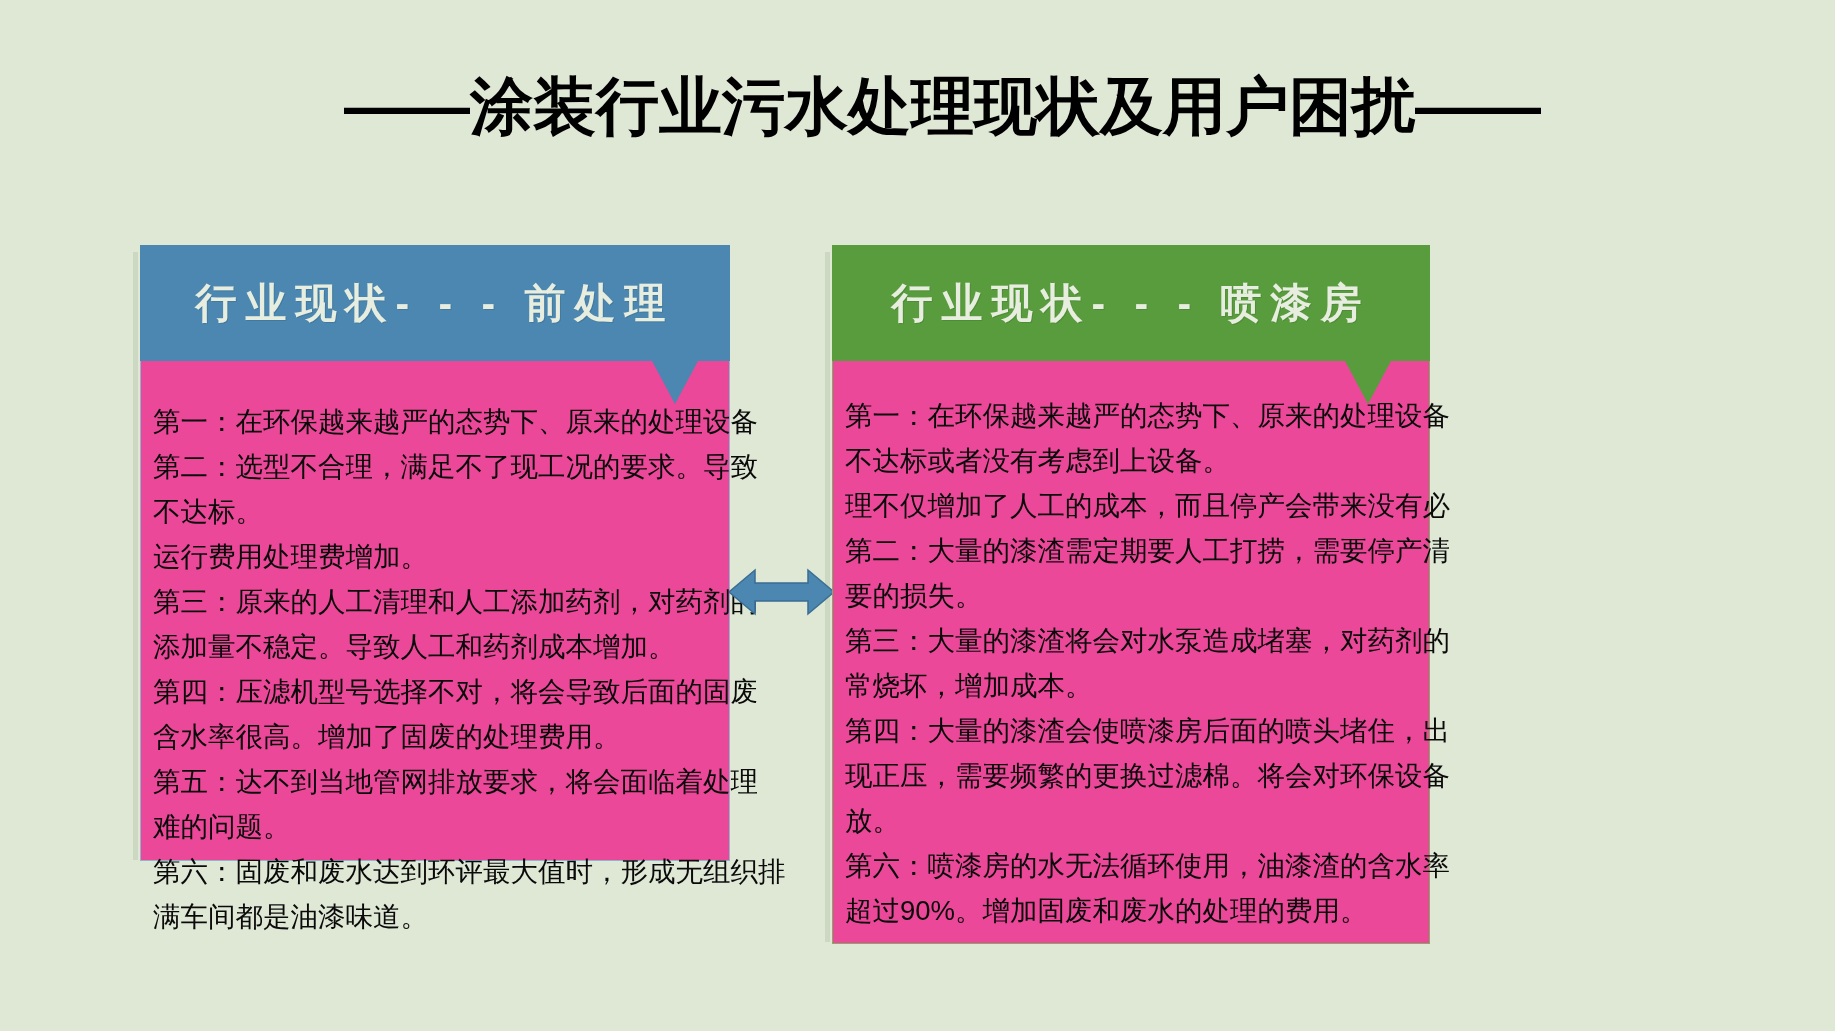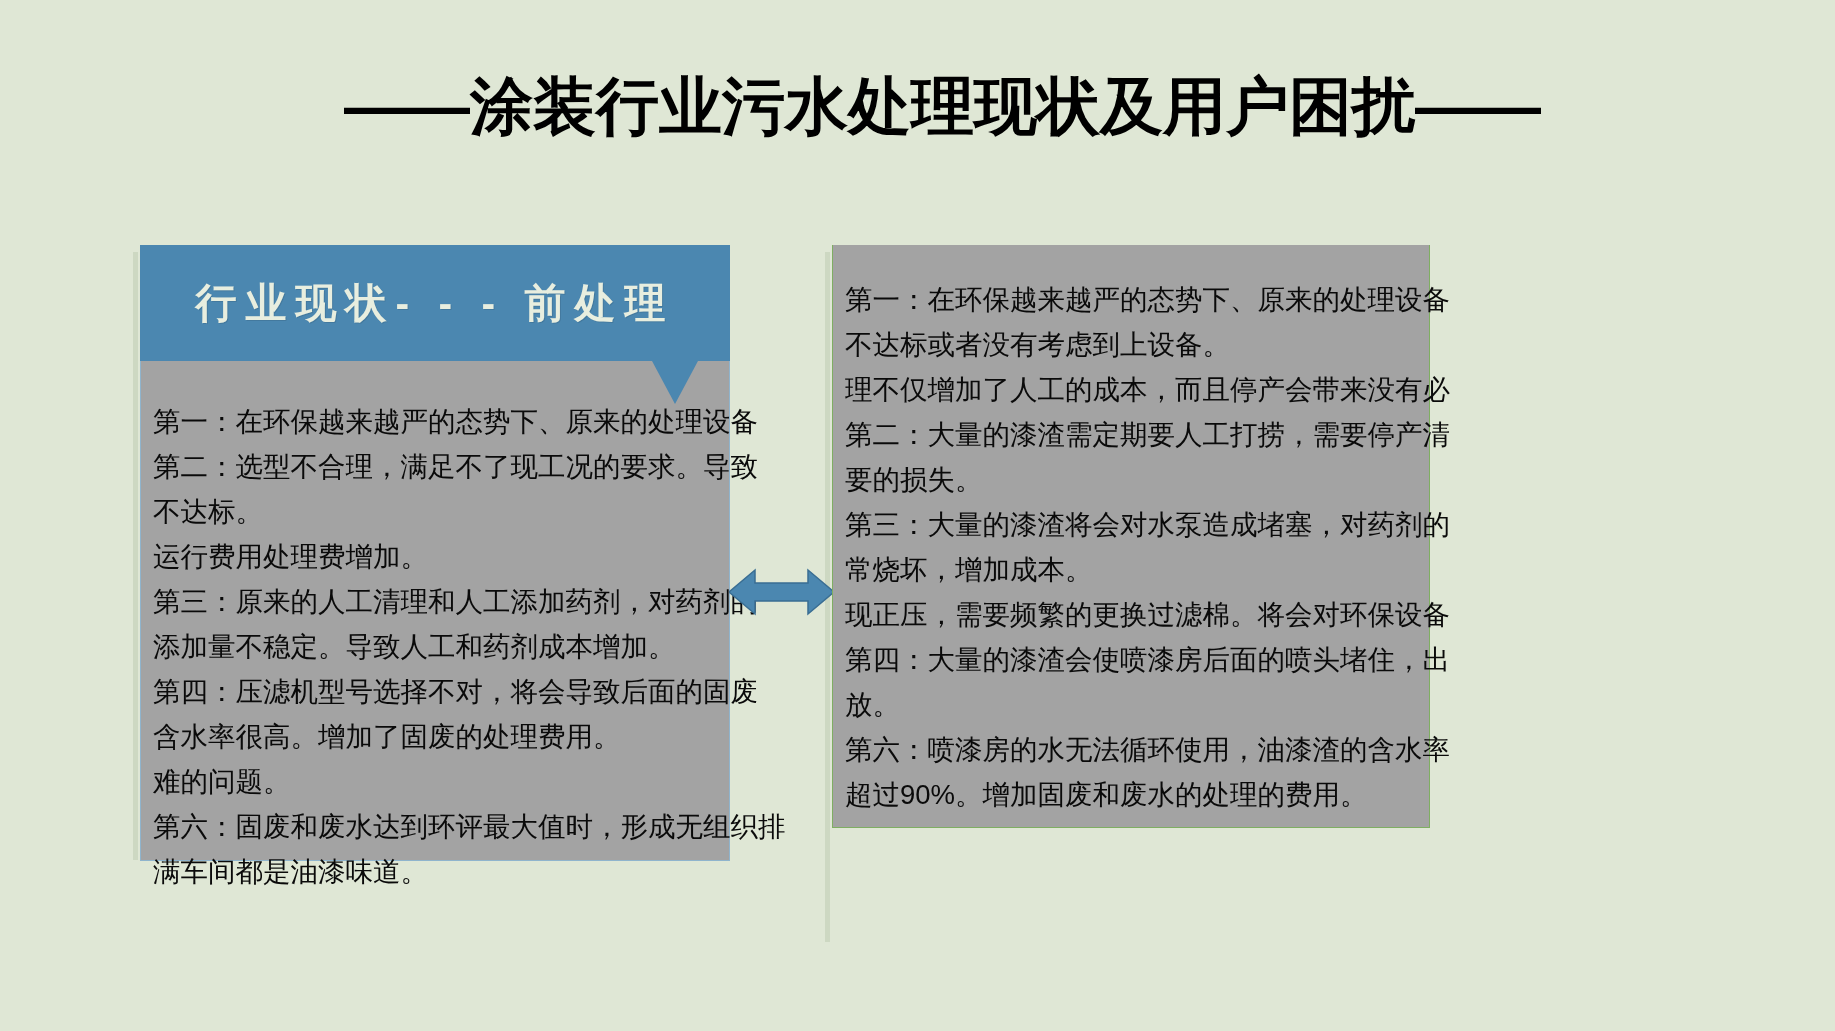--- a/index.html
+++ b/index.html
@@ -66,21 +66,21 @@
     width: 0;
     height: 0;
     border-left: 23px solid transparent;
     border-right: 23px solid transparent;
   }
   #tail-left  { left: 512px; border-top: 43px solid #4b87b0; }
   #tail-right { left: 513px; border-top: 43px solid #589c3e; }
 
   .panel-body {
     box-sizing: border-box;
-    background: #a3a3a3;
+    background: #ec4899;
     padding: 36px 8px 13px 12px;
     font-size: 27.5px;
     line-height: 45px;
     color: #0a0a0a;
     white-space: nowrap;
   }
   #body-left {
     height: 500px;
     border: 1px solid #8fb4cd;
     border-top: none;
@@ -129,38 +129,43 @@
   </div>
   <div class="panel-body" id="body-left">
     <p>第一：在环保越来越严的态势下、原来的处理设备</p>
     <p>第二：选型不合理，满足不了现工况的要求。导致</p>
     <p>不达标。</p>
     <p>运行费用处理费增加。</p>
     <p>第三：原来的人工清理和人工添加药剂，对药剂的</p>
     <p>添加量不稳定。导致人工和药剂成本增加。</p>
     <p>第四：压滤机型号选择不对，将会导致后面的固废</p>
     <p>含水率很高。增加了固废的处理费用。</p>
+    <p>第五：达不到当地管网排放要求，将会面临着处理</p>
     <p>难的问题。</p>
     <p>第六：固废和废水达到环评最大值时，形成无组织排</p>
     <p>满车间都是油漆味道。</p>
   </div>
 </div>
 
 <svg id="connector-arrow" viewBox="0 0 105 52">
   <polygon points="0,26 26,4 26,17 79,17 79,4 105,26 79,48 79,35 26,35 26,48" fill="#4b87b0" stroke="#3a6e93" stroke-width="1.5"></polygon>
 </svg>
 
 <div class="panel" id="panel-right">
+  <div class="panel-header" id="header-right">
+    <span class="header-text">行业现状- - - 喷漆房</span>
+    <span class="tail" id="tail-right"></span>
+  </div>
   <div class="panel-body" id="body-right">
     <p>第一：在环保越来越严的态势下、原来的处理设备</p>
     <p>不达标或者没有考虑到上设备。</p>
     <p>理不仅增加了人工的成本，而且停产会带来没有必</p>
     <p>第二：大量的漆渣需定期要人工打捞，需要停产清</p>
     <p>要的损失。</p>
     <p>第三：大量的漆渣将会对水泵造成堵塞，对药剂的</p>
     <p>常烧坏，增加成本。</p>
+    <p>第四：大量的漆渣会使喷漆房后面的喷头堵住，出</p>
     <p>现正压，需要频繁的更换过滤棉。将会对环保设备</p>
-    <p>第四：大量的漆渣会使喷漆房后面的喷头堵住，出</p>
     <p>放。</p>
     <p>第六：喷漆房的水无法循环使用，油漆渣的含水率</p>
     <p>超过90%。增加固废和废水的处理的费用。</p>
   </div>
 </div>
 
 </body></html>

